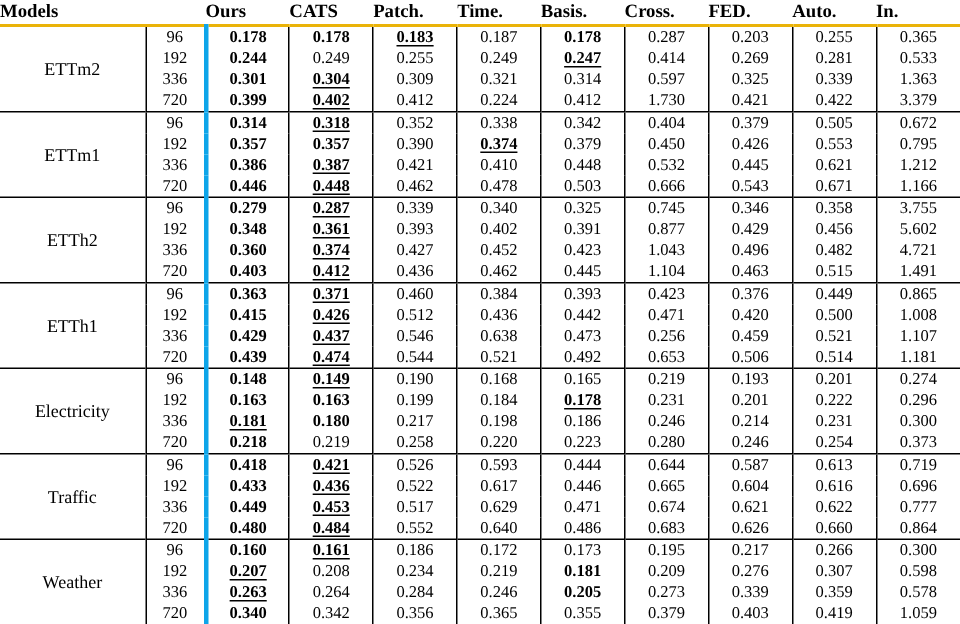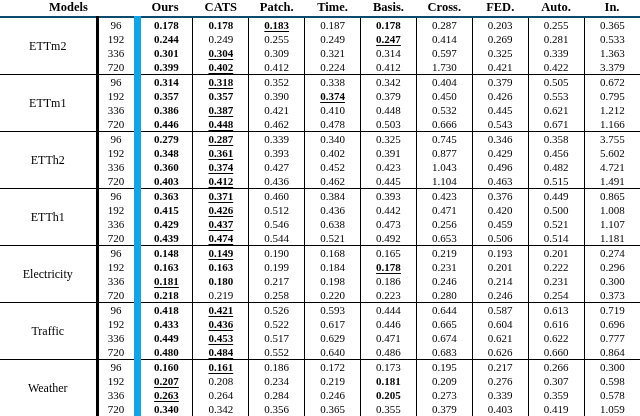--- a/index.html
+++ b/index.html
@@ -16,40 +16,40 @@
     table-layout: fixed;
     border-bottom: 4px double #000;
   }
   col.c-dataset { width: 97px; }
   col.c-horizon { width: 40px; }
   thead th {
     font-weight: 700;
     font-size: 12.5px;
     line-height: 15px;
     padding: 0 0 1px 0;
-    text-align: center;
-    border-bottom: 2px solid #0c4a6e;
+    text-align: left;
+    border-bottom: 2px solid #eab308;
     white-space: nowrap;
     overflow: hidden;
   }
   tbody td {
     font-size: 11px;
     line-height: 14px;
     height: 14px;
     padding: 0;
     text-align: center;
     vertical-align: middle;
     white-space: nowrap;
     overflow: hidden;
   }
   td.dataset {
     font-size: 12px;
-    border-right: 3px solid #000000;
-  }
-  td.horizon { border-right: 7px solid #0ea5e9; }
+    border-right: 1px solid #000000;
+  }
+  td.horizon { border-right: 3px solid #0ea5e9; }
   td.metric { border-right: 1px solid #000; }
   td.metric.last { border-right: none; }
   tr.group-start td { border-top: 1px solid #000; }
   .v-bold { font-weight: 700; }
   .v-underline {
     text-decoration: underline;
     text-underline-offset: 1.5px;
     text-decoration-thickness: 1px;
     font-weight: bold;
   }

